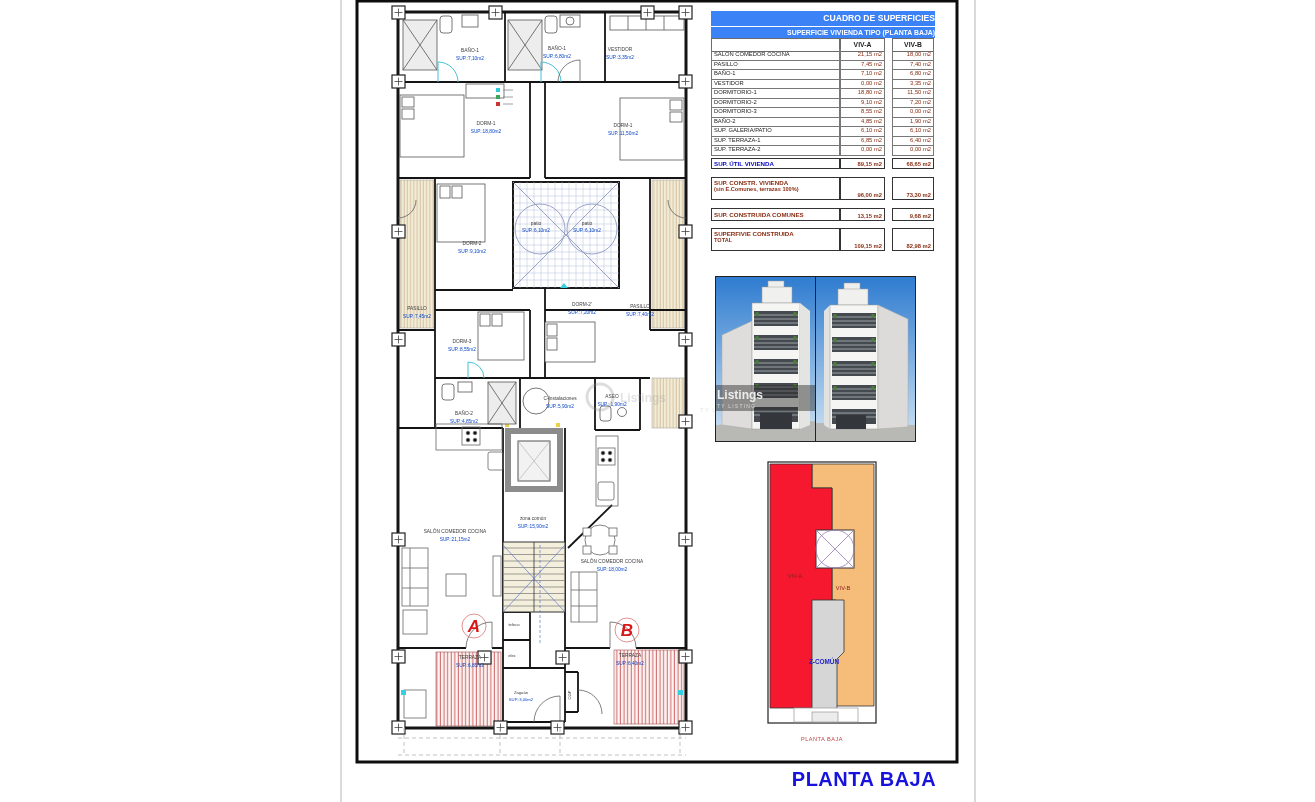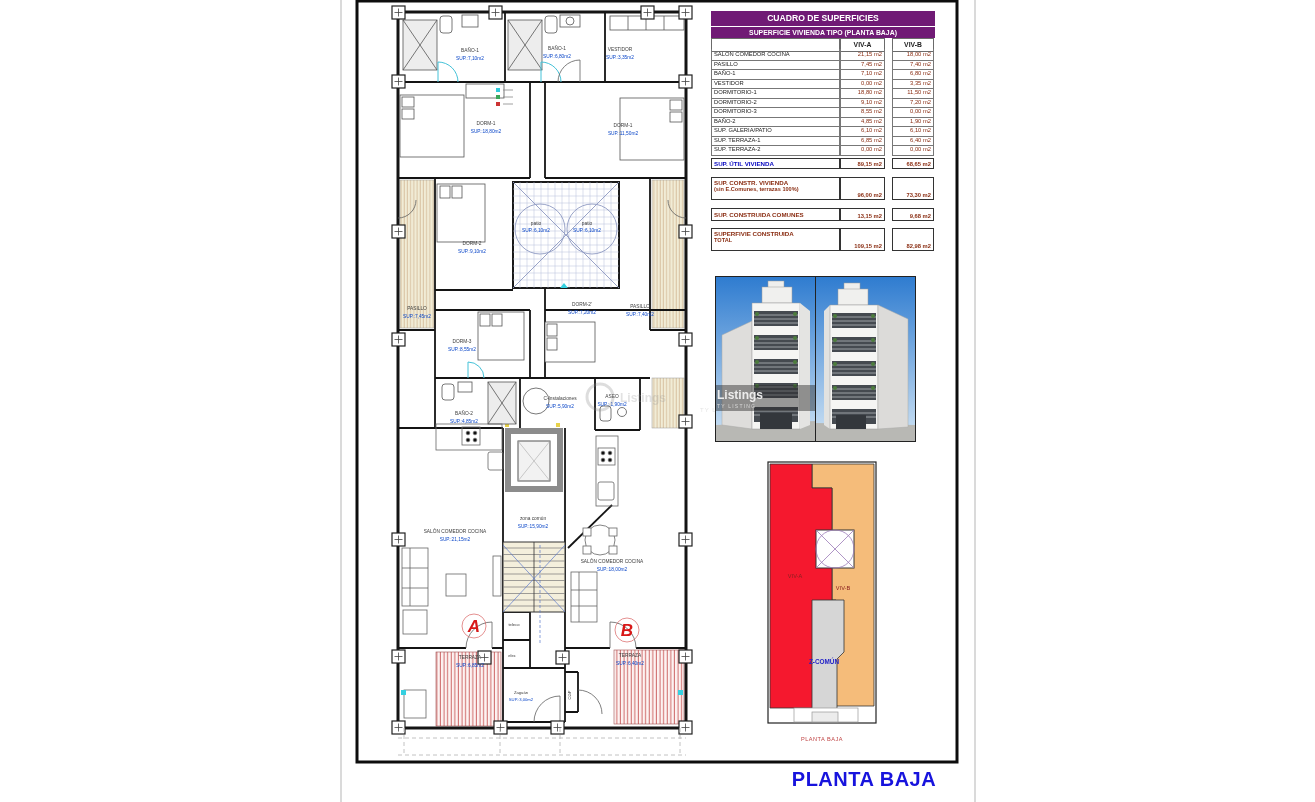--- a/index.html
+++ b/index.html
@@ -17,21 +17,21 @@
   .bigletter{font-size:17px;font-weight:bold;font-style:italic;fill:#d81818;
              font-family:"Liberation Serif",serif;text-anchor:middle;}
   .kl-red{font-size:5.6px;fill:#8b2020;text-anchor:middle;}
   .kl-blue{font-size:6.4px;font-weight:bold;fill:#2222c8;text-anchor:middle;}
   .kl-cap{font-size:5.6px;fill:#c04545;text-anchor:middle;letter-spacing:.5px;}
   .wm-txt{font-size:12px;font-weight:bold;fill:#9a9a9a;}
 
   
   .surf{position:absolute;left:711px;top:11px;width:224px;z-index:3;background:#fff;
         font-size:5.8px;color:#1c1c1c;}
-  .t-bar{background:#701a75;color:#fff;text-align:center;font-weight:bold;}
+  .t-bar{background:#3b82f6;color:#fff;text-align:right;font-weight:bold;}
   .t-bar.t1{font-size:8.6px;line-height:15px;height:15px;}
   .t-bar.t2{font-size:6.9px;line-height:11px;height:11px;margin-top:1px;}
   .grid{display:grid;grid-template-columns:129px 45px 7px 42px;}
   .t-head{height:12px;line-height:12px;font-weight:bold;font-size:6.8px;}
   .t-head .hc{border:1px solid #6b6b6b;text-align:center;}
   .t-head .hl{border:1px solid #6b6b6b;}
   .t-row{height:10.5px;line-height:10.5px;margin-top:-1px;}
   .t-row .cl{border-left:1px solid #777;border-right:1px solid #777;border-bottom:1px solid #777;
              padding-left:2px;white-space:nowrap;overflow:hidden;}
   .t-row .cv{border-left:1px solid #777;border-right:1px solid #777;border-bottom:1px solid #777;

